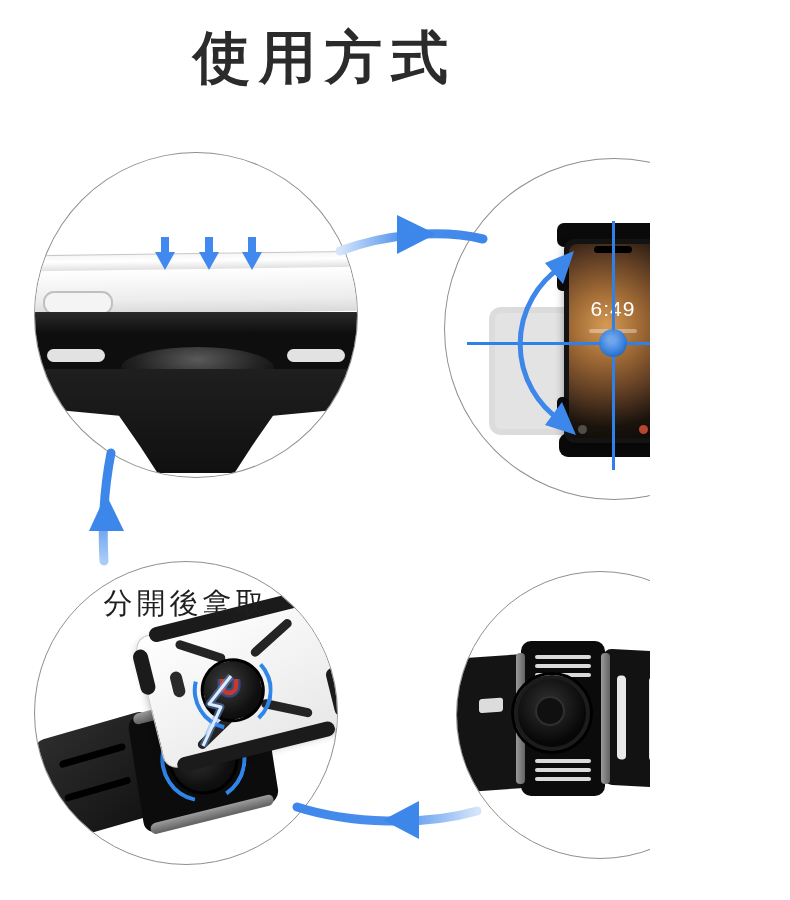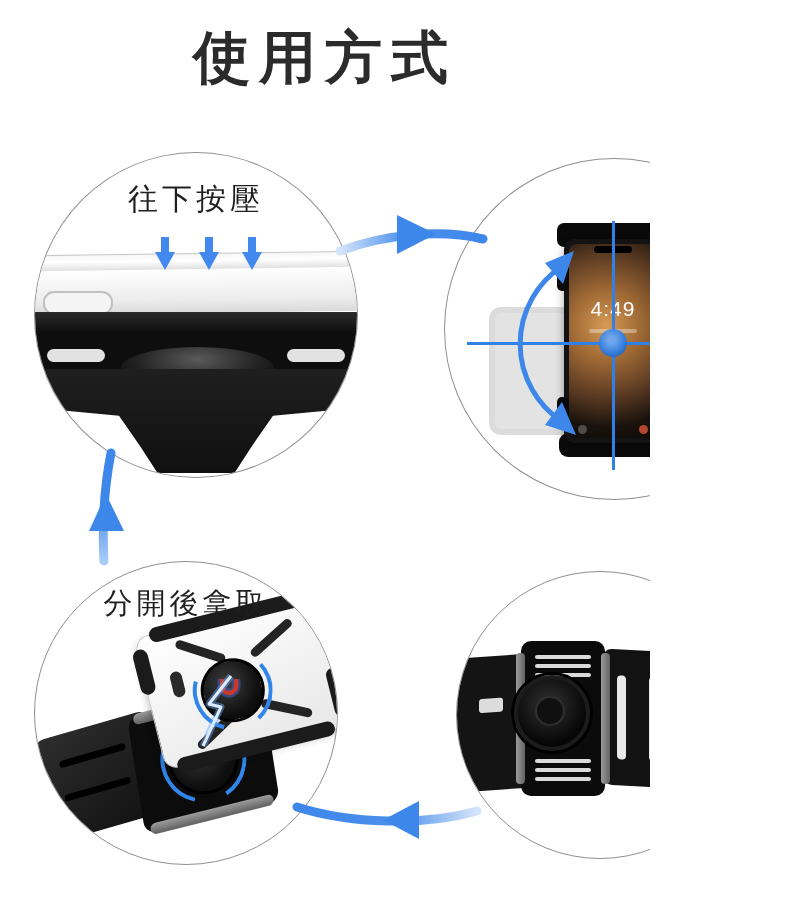--- a/index.html
+++ b/index.html
@@ -103,21 +103,20 @@
   .inner-svg{position:absolute;z-index:5;}
 </style>
 </head>
 <body>
 
 <div class="canvas">
 
   <h1 class="title">使用方式</h1>
 
   <div class="circle c1">
-    <div class="step-label">往下按壓</div>
     <svg class="inner-svg" style="left:118px;top:84px;width:118px;height:36px" viewBox="0 0 118 36">
       <g fill="#4189ee">
         <rect x="8" y="0" width="8" height="17"></rect>
           <polygon points="2,15 22,15 12,33"></polygon>
         <rect x="52" y="0" width="8" height="17"></rect>
           <polygon points="46,15 66,15 56,33"></polygon>
         <rect x="95" y="0" width="8" height="17"></rect>
           <polygon points="89,15 109,15 99,33"></polygon>
       </g>
     </svg>
@@ -146,21 +145,21 @@
     </svg>
     <div class="abs cap-top"></div>
     <div class="abs cap-bot"></div>
     <div class="abs grip g1"></div>
     <div class="abs grip g2"></div>
     <div class="abs grip g3"></div>
     <div class="abs grip g4"></div>
     <div class="abs ph2">
       <div class="abs ph2-screen"></div>
       <div class="abs ph2-notch"></div>
-      <div class="abs ph2-clock">4:49</div>
+      <div class="abs ph2-clock">6:49</div>
       <div class="abs ph2-date"></div>
       <div class="abs ph2-dotl"></div>
       <div class="abs ph2-dotr"></div>
     </div>
     <div class="abs xh-dot" style="z-index:5;"></div>
   </div>
 
   <div class="circle c3">
     <div class="step-label">分開後拿取</div>
     <div class="abs phone-grp">

